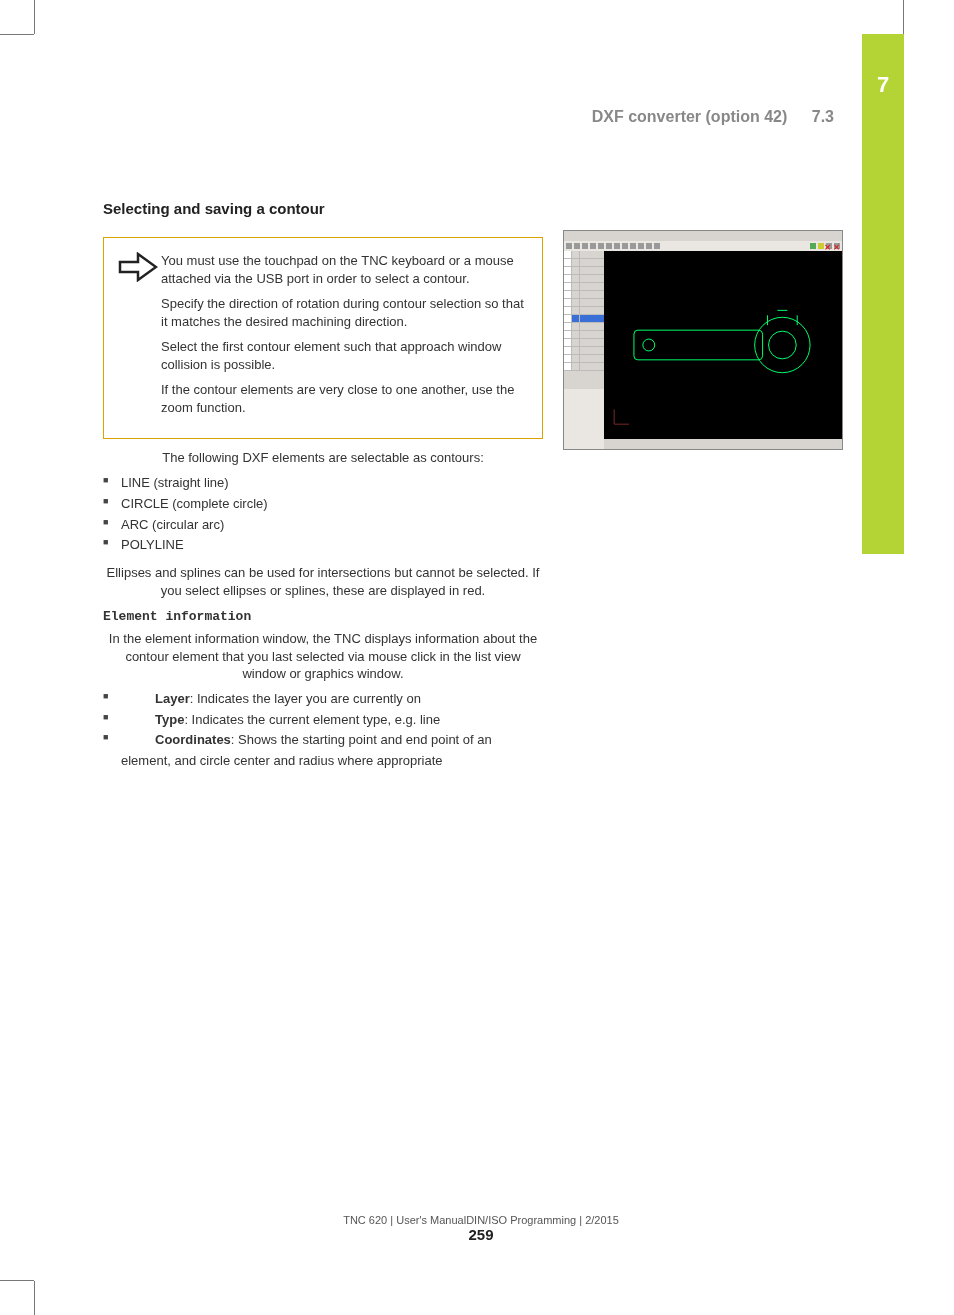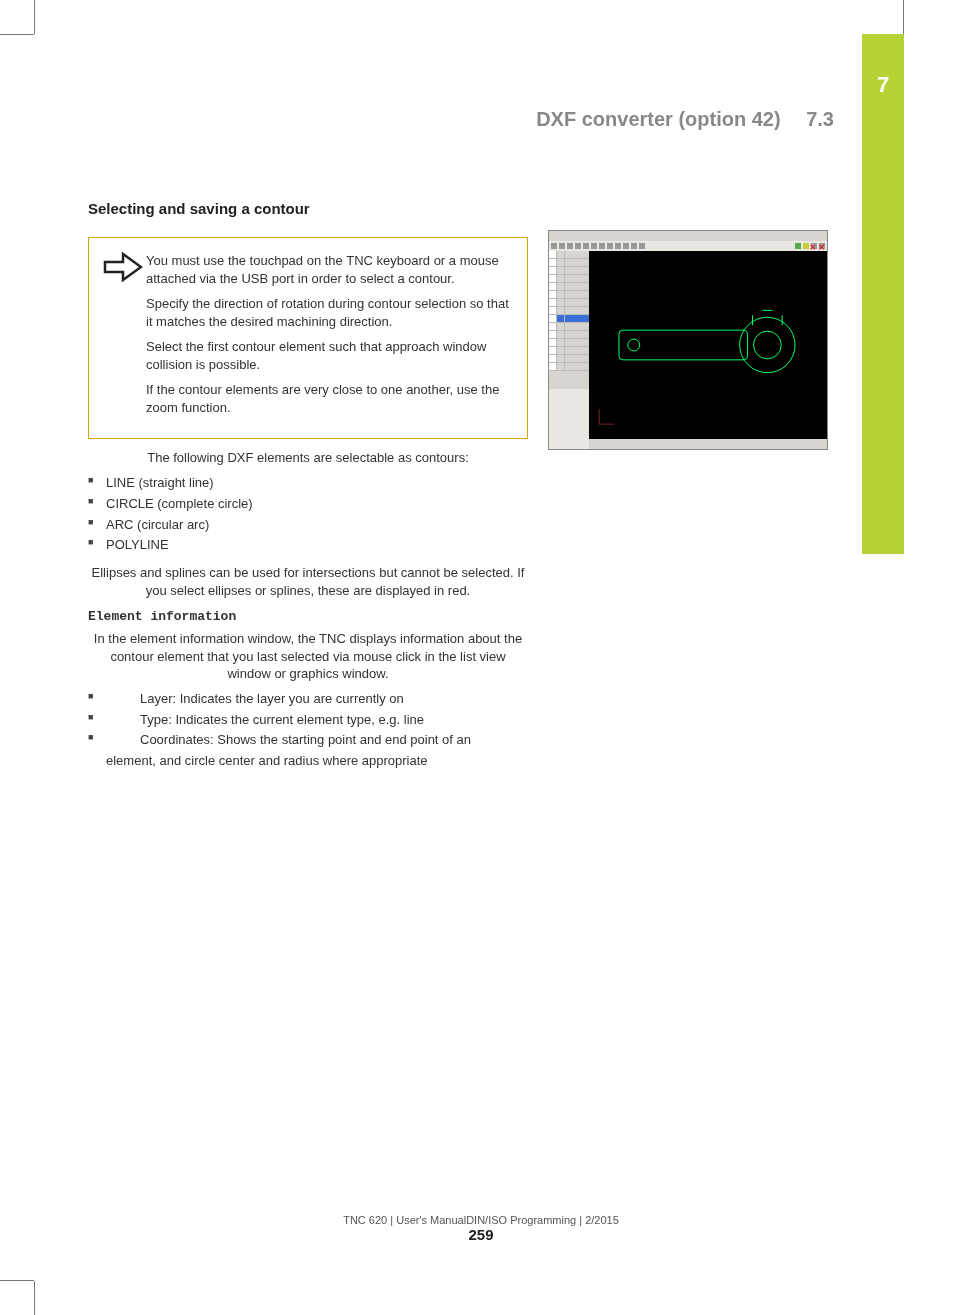--- a/index.html
+++ b/index.html
@@ -31,29 +31,29 @@
     font-size: 22px;
     text-align: center;
     padding-top: 38px;
   }
   .header-line {
     position: absolute;
     top: 108px;
     right: 120px;
     text-align: center;
     font-weight: bold;
-    font-size: 20px;
+    font-size: 16px;
     color: #888;
   }
   .header-line .secnum { margin-left: 20px; }
 
   .content {
     position: absolute;
     top: 200px;
-    left: 88px;
+    left: 103px;
     width: 760px;
   }
   .left-col { width: 440px; float:left; }
   .right-col { width: 300px; float:right; }
 
   h3.subhead {
     font-size: 15px;
     font-weight: bold;
     color: #222;
     margin-bottom: 20px;
@@ -67,21 +67,21 @@
     margin-bottom: 10px;
     font-size: 13px;
     line-height: 1.35;
   }
   .note-box .arrow-icon svg { width:40px; height:30px; }
   .note-box p { margin-bottom: 8px; }
   p.body { font-size: 13px; line-height:1.35; margin: 6px 0; text-align: center; }
   ul.sq { list-style:none; padding:0; margin: 4px 14px 8px 0; }
   ul.sq li { font-size:13px; line-height:1.6; padding-left:18px; position:relative; }
   ul.sq li::before { content:"■"; position:absolute; left:0; top:0; font-size:9px; color:#444; }
-  ul.sq li .b { font-weight:normal;padding-left:34px; }
+  ul.sq li .b { font-weight:bold;padding-left:34px; }
   .subhead2 { font-weight:bold; font-size:13px; margin-top:10px; margin-bottom:4px;font-family:Liberation Mono, monospace; }
 
   
   .screenshot {
     width: 280px;
     height: 220px;
     background: #000;
     border: 1px solid #888;
     position: relative;
     margin-top: 30px;

